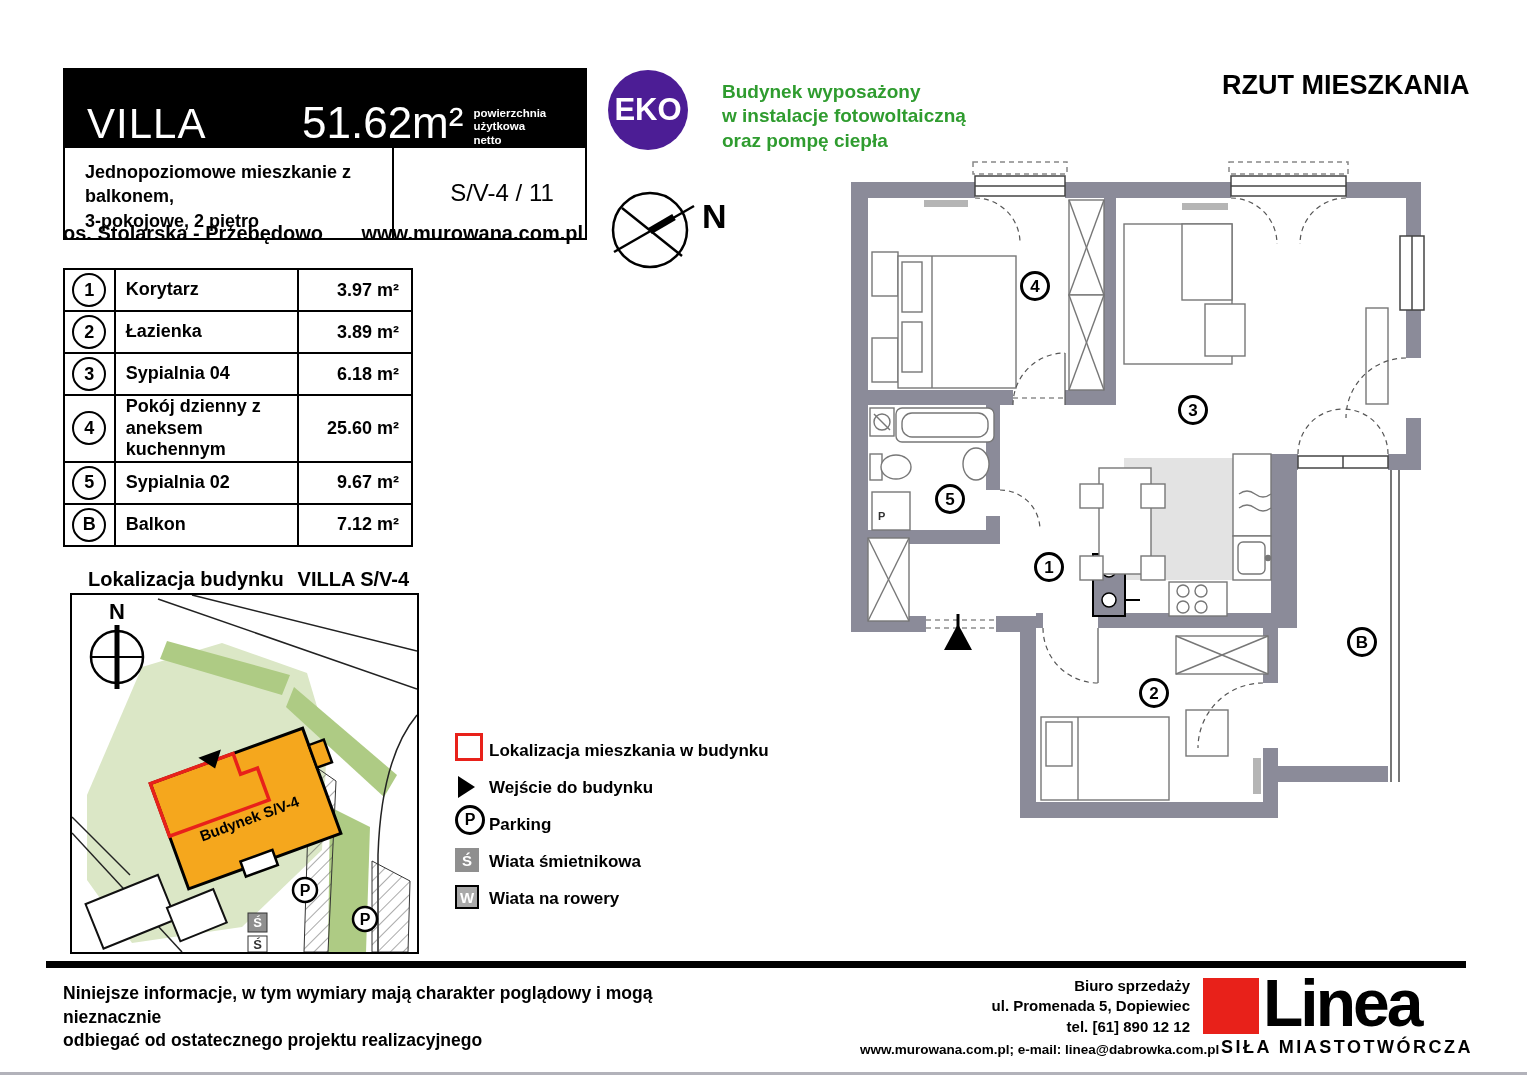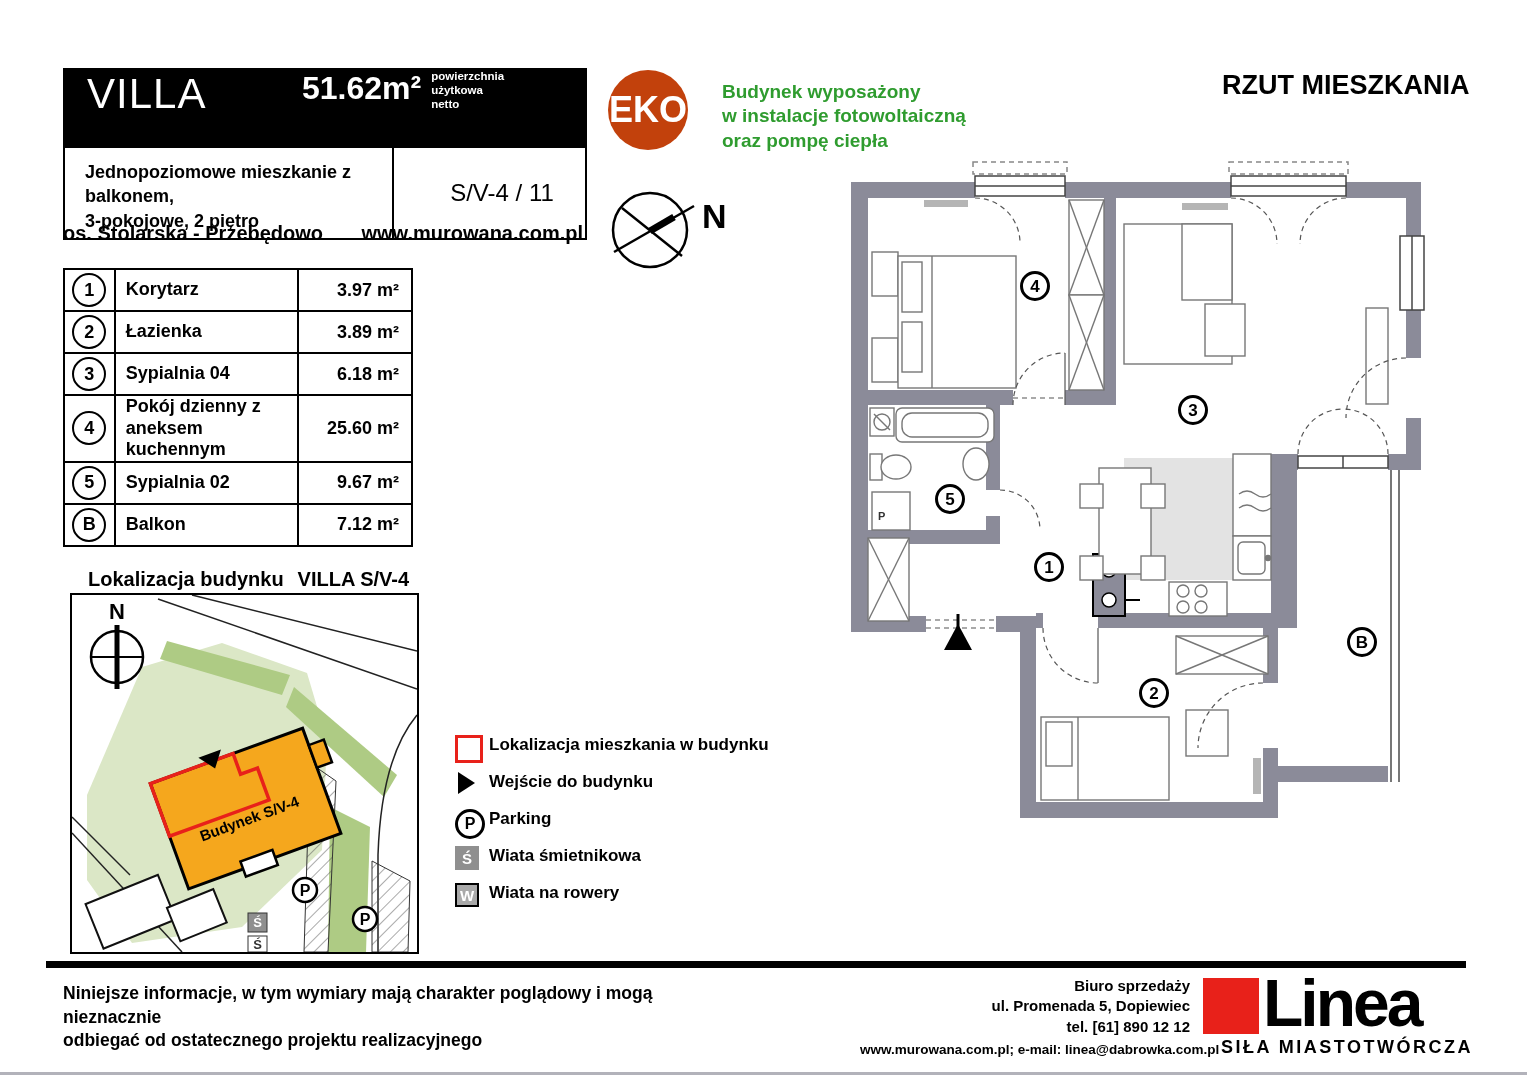--- a/index.html
+++ b/index.html
@@ -2,32 +2,32 @@
 <html><head>
 <meta charset="utf-8">
 <style>
   html,body{margin:0;padding:0;background:#fff;}
   #page{position:relative;width:1527px;height:1080px;background:#fff;overflow:hidden;
         font-family:"Liberation Sans","DejaVu Sans",sans-serif;color:#000;}
   .abs{position:absolute;}
 
   
   #header-card{left:63px;top:68px;width:520px;border:2px solid #000;}
-  #header-black{background:#000;color:#fff;height:78px;display:flex;align-items:flex-start;}
+  #header-black{background:#000;color:#fff;height:78px;display:flex;align-items:flex-end;}
   #brand{font-size:42px;letter-spacing:1px;padding-left:22px;flex:0 0 215px;}
-  #area-big{font-size:32px;white-space:nowrap;font-weight:bold;}
+  #area-big{font-size:44px;white-space:nowrap;}
   #area-note{font-size:11.5px;font-weight:bold;line-height:1.2;padding-left:10px;padding-right:8px;}
   #header-desc{display:flex;background:#fff;}
   #desc-cell{flex:1;padding:12px 8px 5px 20px;font-weight:bold;font-size:18px;line-height:1.35;}
   #code-cell{flex:0 0 166px;border-left:2px solid #000;display:flex;align-items:center;justify-content:center;font-size:24px;padding-left:25px;}
   #estate-row{left:63px;top:222px;width:520px;display:flex;justify-content:space-between;font-weight:bold;font-size:20px;}
 
   
-  #eko-badge{left:608px;top:70px;width:80px;height:80px;border-radius:50%;background:#c2410c;
-             display:flex;align-items:center;justify-content:center;color:#fff;font-weight:bold;font-size:36px;}
+  #eko-badge{left:608px;top:70px;width:80px;height:80px;border-radius:50%;background:#4c1d95;
+             display:flex;align-items:center;justify-content:center;color:#fff;font-weight:bold;font-size:31px;}
   #eco-text{left:722px;top:80px;width:300px;color:#2f9c2f;font-weight:bold;font-size:19px;line-height:1.28;}
 
   #plan-title{left:1222px;top:70px;width:250px;font-size:27px;font-weight:bold;white-space:nowrap;}
 
   
   #room-table{left:63px;top:268px;width:350px;border:2px solid #000;border-collapse:collapse;}
   #room-table td{border:2px solid #000;padding:0;font-size:18px;font-weight:600;}
   .td-num{width:52px;text-align:center;}
   .td-name{width:188px;padding-left:10px !important;line-height:1.2;}
   .td-area{width:106px;text-align:right;padding-right:12px !important;white-space:nowrap;}
@@ -36,21 +36,21 @@
   .num-circle{display:inline-flex;width:30px;height:30px;border:2.5px solid #000;border-radius:50%;
               align-items:center;justify-content:center;font-weight:bold;font-size:18px;}
 
   
   #loc-title{left:70px;top:568px;font-size:20px;font-weight:bold;margin-left:18px;}
   #loc-title .sp{margin-left:14px;}
   #site-map{left:70px;top:593px;width:345px;height:357px;border:2px solid #000;background:#fff;}
 
   
   #legend{left:455px;top:735px;width:330px;}
-  .lg-row{display:flex;align-items:flex-start;margin-bottom:11px;height:26px;}
+  .lg-row{display:flex;align-items:flex-end;margin-bottom:11px;height:26px;}
   .lg-sym{width:34px;display:flex;align-items:center;justify-content:flex-start;}
   .lg-label{font-size:17px;font-weight:600;}
   .sym-red{width:22px;height:22px;border:3px solid #e8211a;background:#fff;}
   .sym-tri{width:0;height:0;border-left:17px solid #000;border-top:11px solid transparent;border-bottom:11px solid transparent;margin-left:3px;}
   .sym-p{width:24px;height:24px;border:3px solid #000;border-radius:50%;display:flex;align-items:center;justify-content:center;font-weight:bold;font-size:16px;}
   .sym-s{width:24px;height:24px;background:#8f8f8f;color:#fff;display:flex;align-items:center;justify-content:center;font-weight:bold;font-size:15px;}
   .sym-w{width:24px;height:24px;background:#a9a9a9;border:2.5px solid #000;color:#fff;display:flex;align-items:center;justify-content:center;font-weight:bold;font-size:15px;box-sizing:border-box;}
 
   
   #floor-plan{left:828px;top:158px;}

